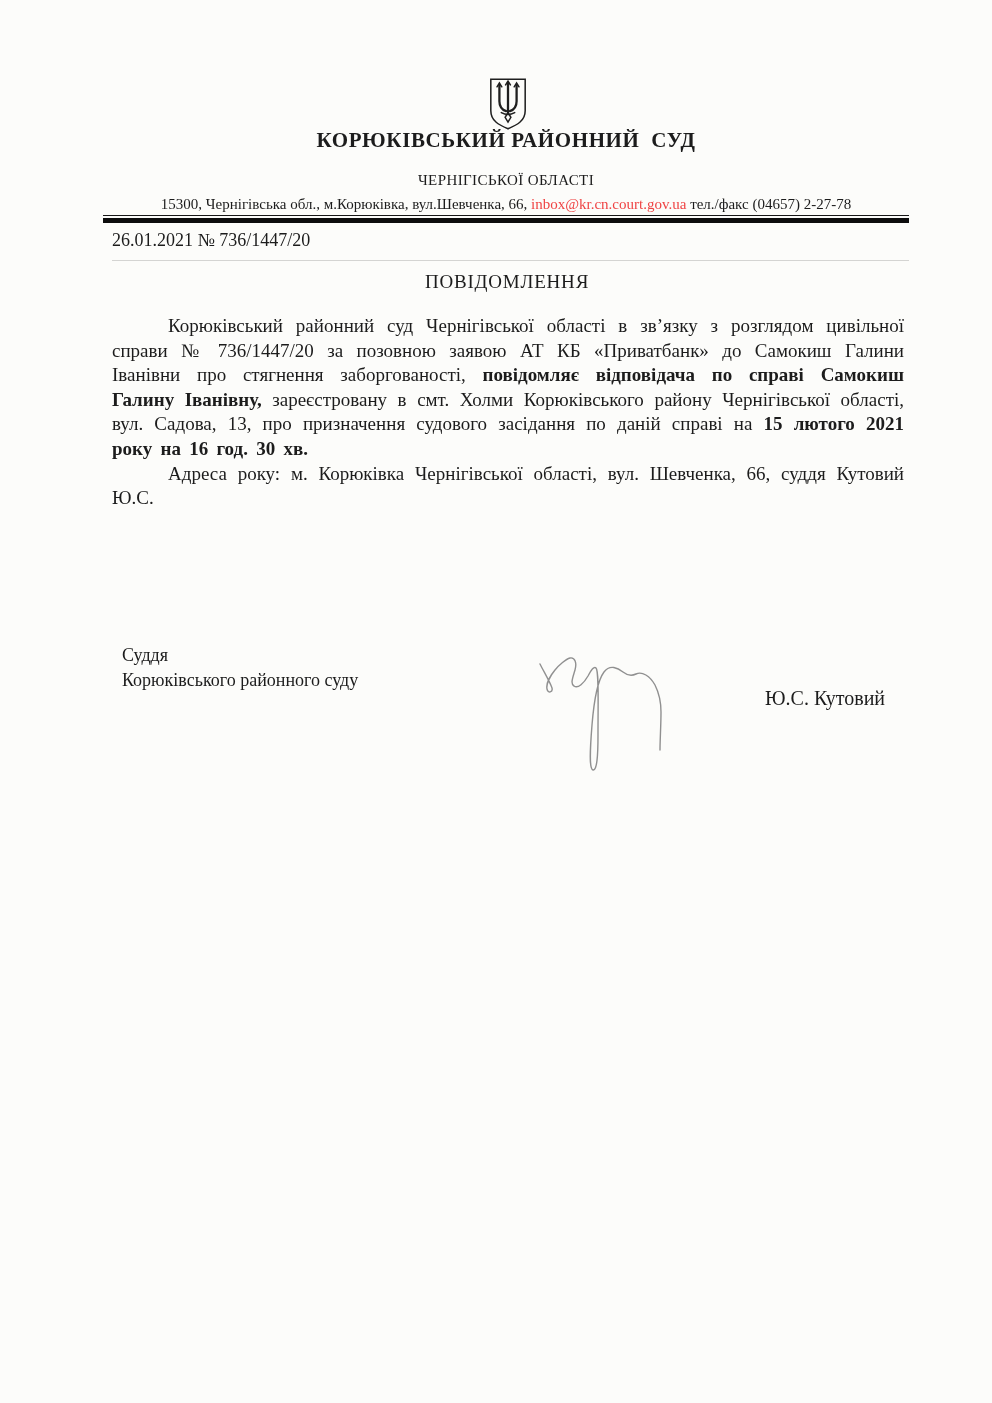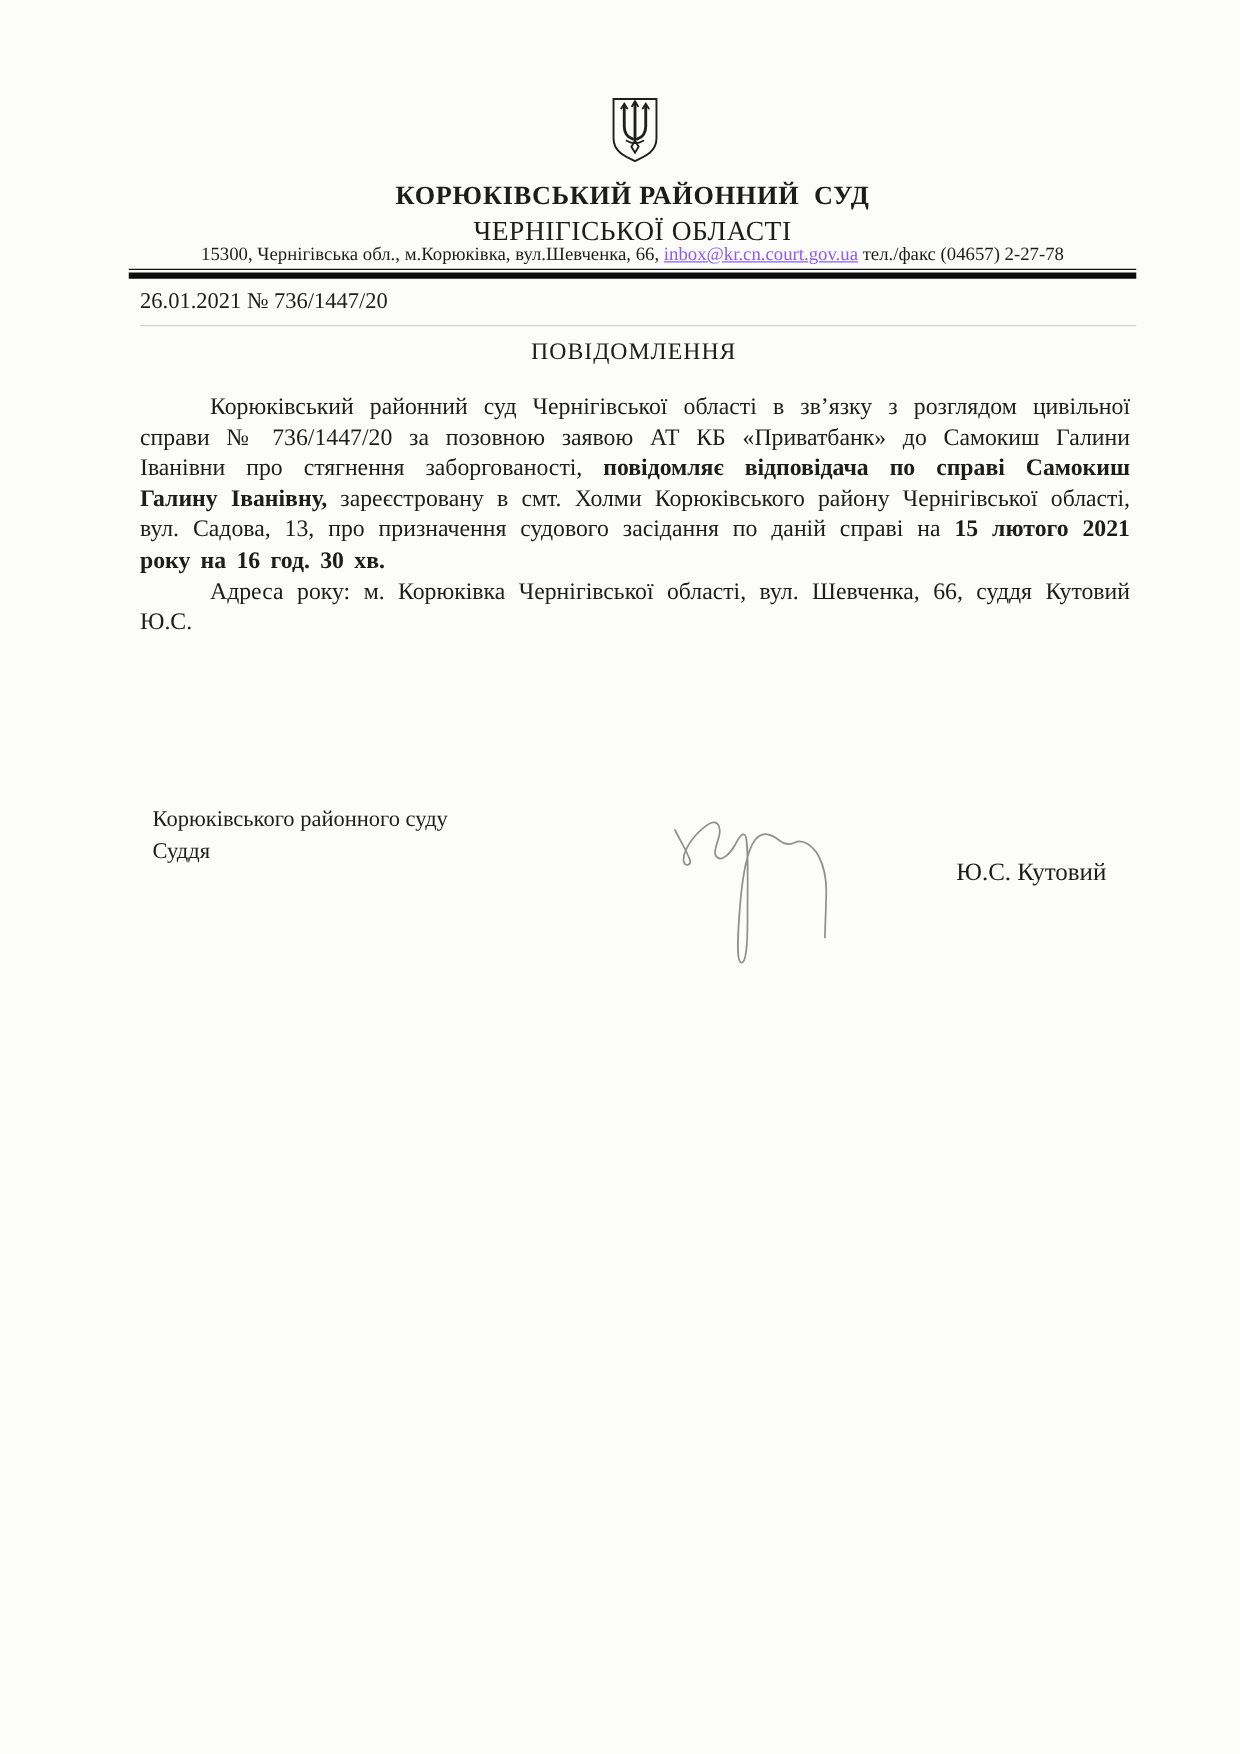--- a/index.html
+++ b/index.html
@@ -18,47 +18,47 @@
     position: absolute;
     left: 487px;
     top: 76px;
     width: 42px;
     height: 56px;
   }
   .court-name {
     position: absolute;
     left: 103px;
     width: 806px;
-    top: 144px;
+    top: 128px;
     text-align: center;
     font-size: 21px;
     font-weight: bold;
     letter-spacing: 0.6px;
     white-space: pre-wrap;
   }
   .region {
     position: absolute;
     left: 103px;
     width: 806px;
     top: 172px;
     text-align: center;
-    font-size: 22px;
+    font-size: 15px;
     letter-spacing: 0.4px;
   }
   .address-row {
     position: absolute;
     left: 103px;
     width: 806px;
     top: 196px;
     text-align: center;
     font-size: 15px;
     padding-bottom: 2px;
     border-bottom: 1.5px solid #171717;
   }
-  .address-row .email { text-decoration: underline; color: #8b5cf6; }
+  .address-row .email { color: #ef4444; }
   .rule-thick {
     position: absolute;
     left: 103px;
     width: 806px;
     top: 218px;
     height: 5px;
     background: #0d0d0d;
   }
   
   .ref-line {
@@ -149,22 +149,22 @@
   <div class="ref-line">26.01.2021 № 736/1447/20</div>
 
   <h1 class="doc-title">ПОВІДОМЛЕННЯ</h1>
 
   <div class="body-text">
     <p><span>Корюківський районний суд Чернігівської області в зв’язку з розглядом цивільної справи № 736/1447/20 за позовною заявою АТ КБ «Приватбанк» до Самокиш Галини Іванівни про стягнення заборгованості, </span><b>повідомляє відповідача по справі Самокиш Галину Іванівну,</b><span> зареєстровану в смт. Холми Корюківського району Чернігівської області, вул. Садова, 13, про призначення судового засідання по даній справі на </span><b>15 лютого 2021 року на 16 год. 30 хв.</b></p>
     <p>Адреса року: м. Корюківка Чернігівської області, вул. Шевченка, 66, суддя Кутовий Ю.С.</p>
   </div>
 
   <div class="sig-role">
+    <div>Суддя</div>
     <div>Корюківського районного суду</div>
-    <div>Суддя</div>
   </div>
 
   <div class="sig-script">
     <svg viewBox="0 0 170 160" width="170" height="160" aria-hidden="true">
       <path d="M20,24
                C24,32 30,42 32,48
                C33,52 28,54 27,49
                C26,44 30,36 35,30
                C39,25 46,19 50,18
                C55,17 57,23 55,30

